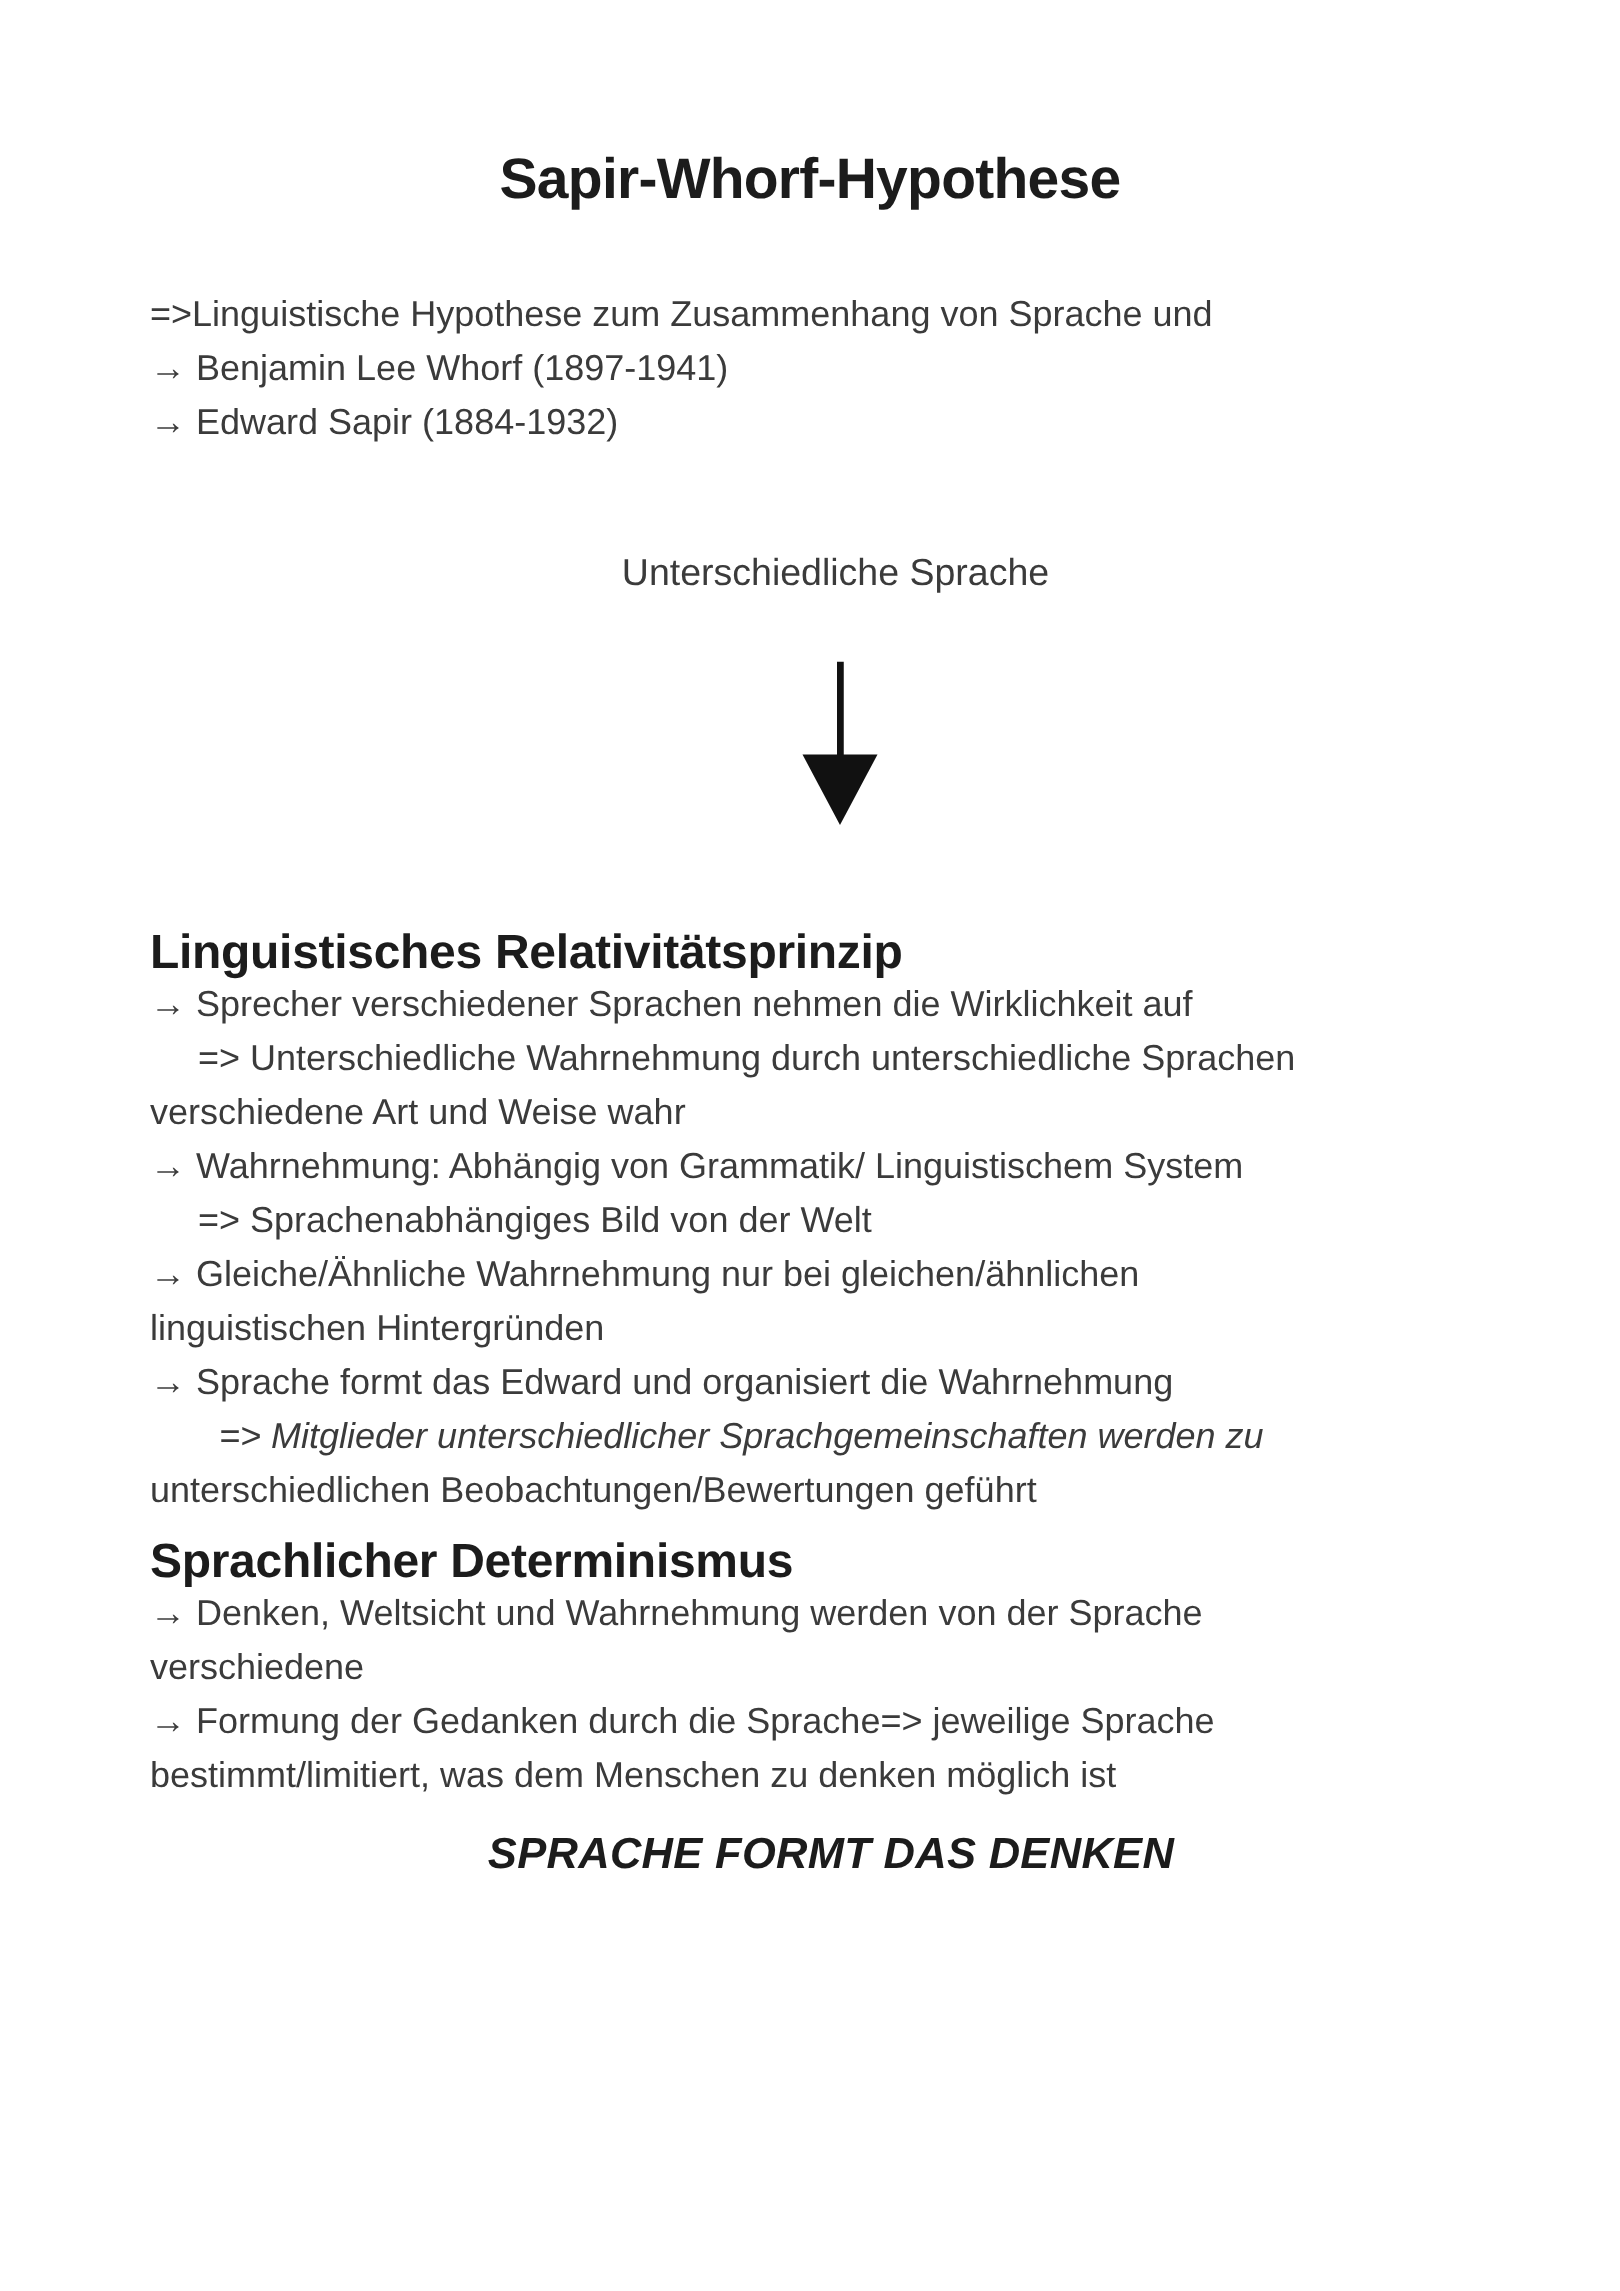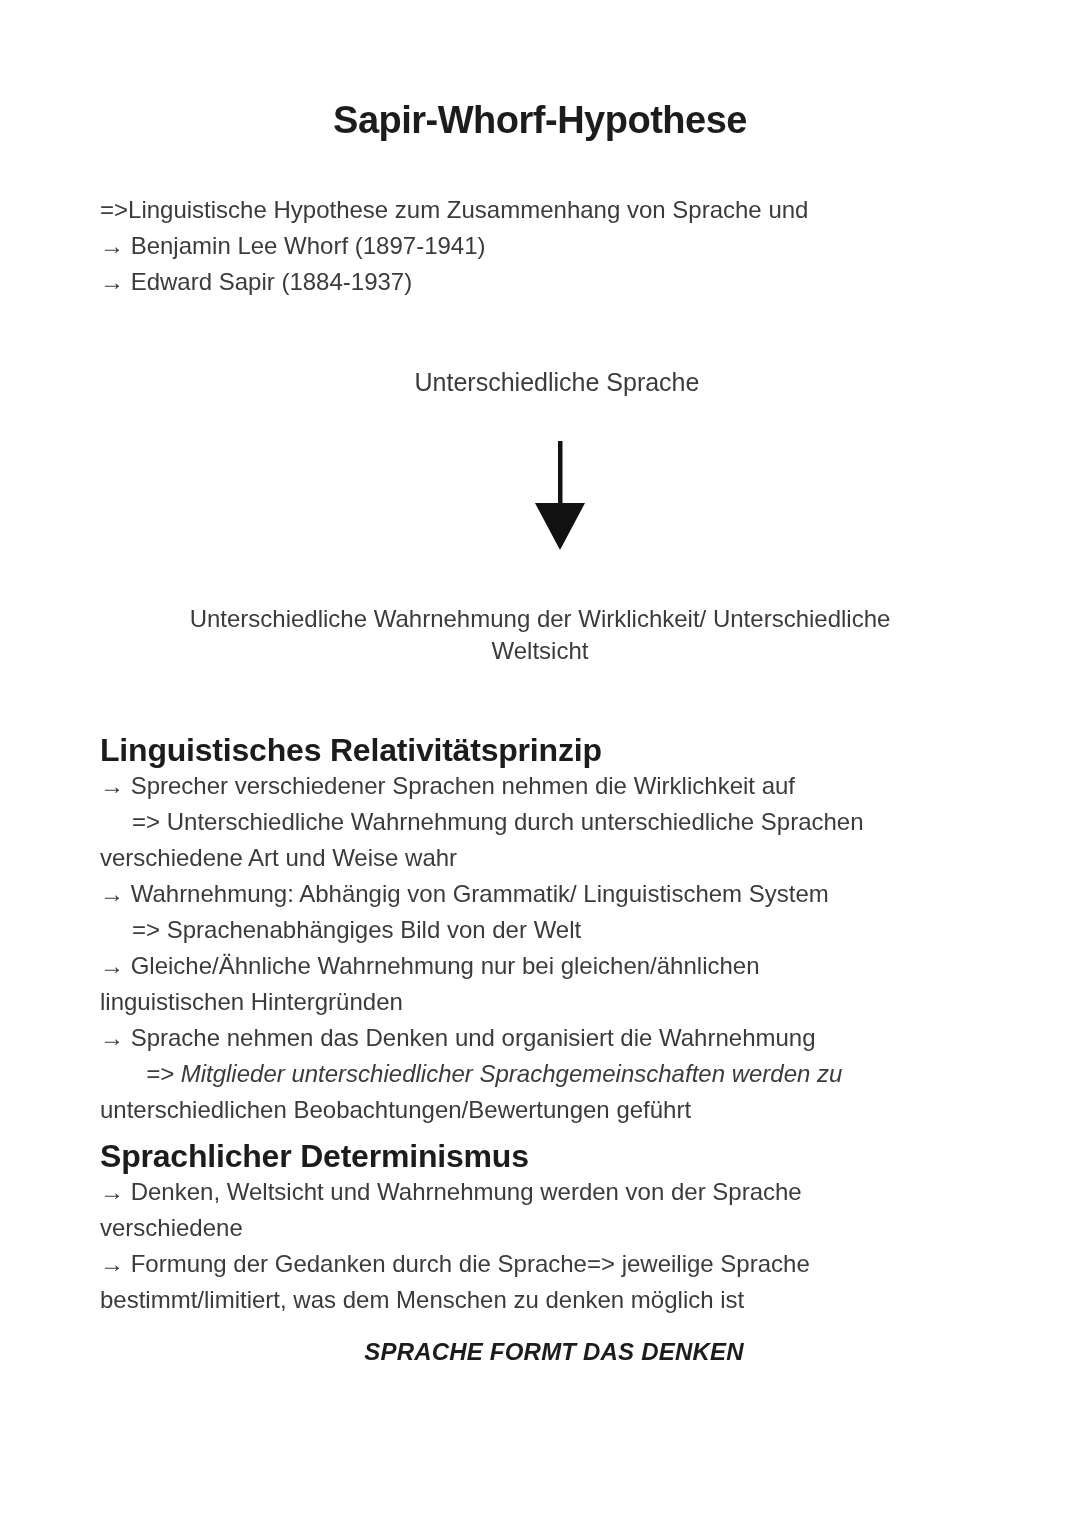--- a/index.html
+++ b/index.html
@@ -63,66 +63,62 @@
     font-weight: bold;
     font-size: 32px;
     color: var(--heading);
     letter-spacing: -0.2px;
   }
   .ind1 { padding-left: 32px; }
   .ind2 { padding-left: 46px; font-style: italic; }
   .footer-slogan {
     margin-top: 14px;
     text-align: center;
-    font-size: 24px;
+    font-size: 29px;
     line-height: 40px;
     font-weight: bold;
     font-style: italic;
     color: var(--heading);
     letter-spacing: 0.2px;
     padding-left: 28px;
   }
 </style>
 </head>
 <body>
 
 <div class="page">
 
   <div class="doc-title">Sapir-Whorf-Hypothese</div>
 
   <div class="intro">
     <div class="line">=&gt;Linguistische Hypothese zum Zusammenhang von Sprache und</div>
     <div class="line">→ Benjamin Lee Whorf (1897-1941)</div>
-    <div class="line">→ Edward Sapir (1884-1937)</div>
+    <div class="line">→ Edward Sapir (1884-1932)</div>
   </div>
 
   <div>
     <div class="diagram-cause">Unterschiedliche Sprache</div>
     <div class="arrow-wrap">
       <svg width="56" height="110" viewBox="0 0 56 110" aria-hidden="true">
         <rect x="26" y="0" width="4.5" height="66" fill="var(--arrow)"></rect>
         <polygon points="3,62 53,62 28,109" fill="var(--arrow)"></polygon>
       </svg>
-    </div>
-    <div class="diagram-effect">
-      <div>Unterschiedliche Wahrnehmung der Wirklichkeit/ Unterschiedliche</div>
-      <div>Weltsicht</div>
     </div>
   </div>
 
   <div class="section section-1">
     <div class="section-heading line">Linguistisches Relativitätsprinzip</div>
     <div class="line">→ Sprecher verschiedener Sprachen nehmen die Wirklichkeit auf</div>
     <div class="line ind1">=&gt; Unterschiedliche Wahrnehmung durch unterschiedliche Sprachen</div>
     <div class="line">verschiedene Art und Weise wahr</div>
     <div class="line">→ Wahrnehmung: Abhängig von Grammatik/ Linguistischem System</div>
     <div class="line ind1">=&gt; Sprachenabhängiges Bild von der Welt</div>
     <div class="line">→ Gleiche/Ähnliche Wahrnehmung nur bei gleichen/ähnlichen</div>
     <div class="line">linguistischen Hintergründen</div>
-    <div class="line">→ Sprache nehmen das Denken und organisiert die Wahrnehmung</div>
+    <div class="line">→ Sprache formt das Edward und organisiert die Wahrnehmung</div>
     <div class="line ind2">=&gt; Mitglieder unterschiedlicher Sprachgemeinschaften werden zu</div>
     <div class="line">unterschiedlichen Beobachtungen/Bewertungen geführt</div>
   </div>
 
   <div class="section section-2">
     <div class="section-heading line">Sprachlicher Determinismus</div>
     <div class="line">→ Denken, Weltsicht und Wahrnehmung werden von der Sprache</div>
     <div class="line">verschiedene</div>
     <div class="line">→ Formung der Gedanken durch die Sprache=&gt; jeweilige Sprache</div>
     <div class="line">bestimmt/limitiert, was dem Menschen zu denken möglich ist</div>

